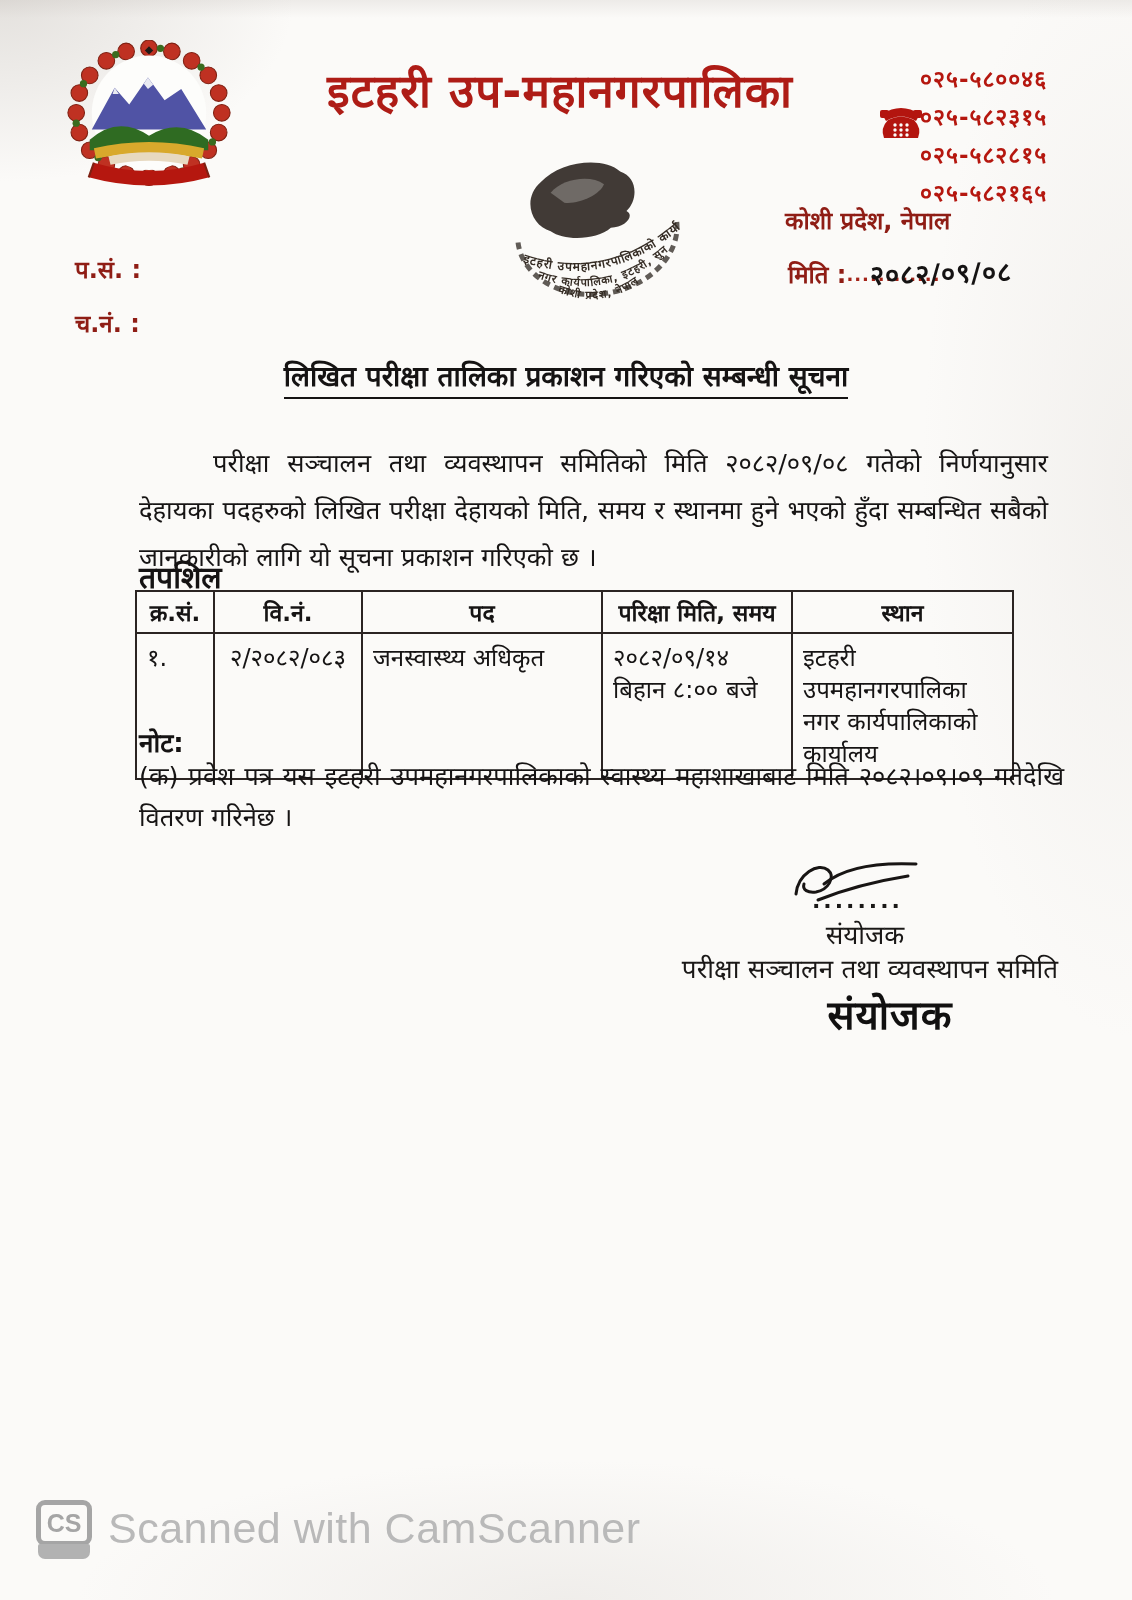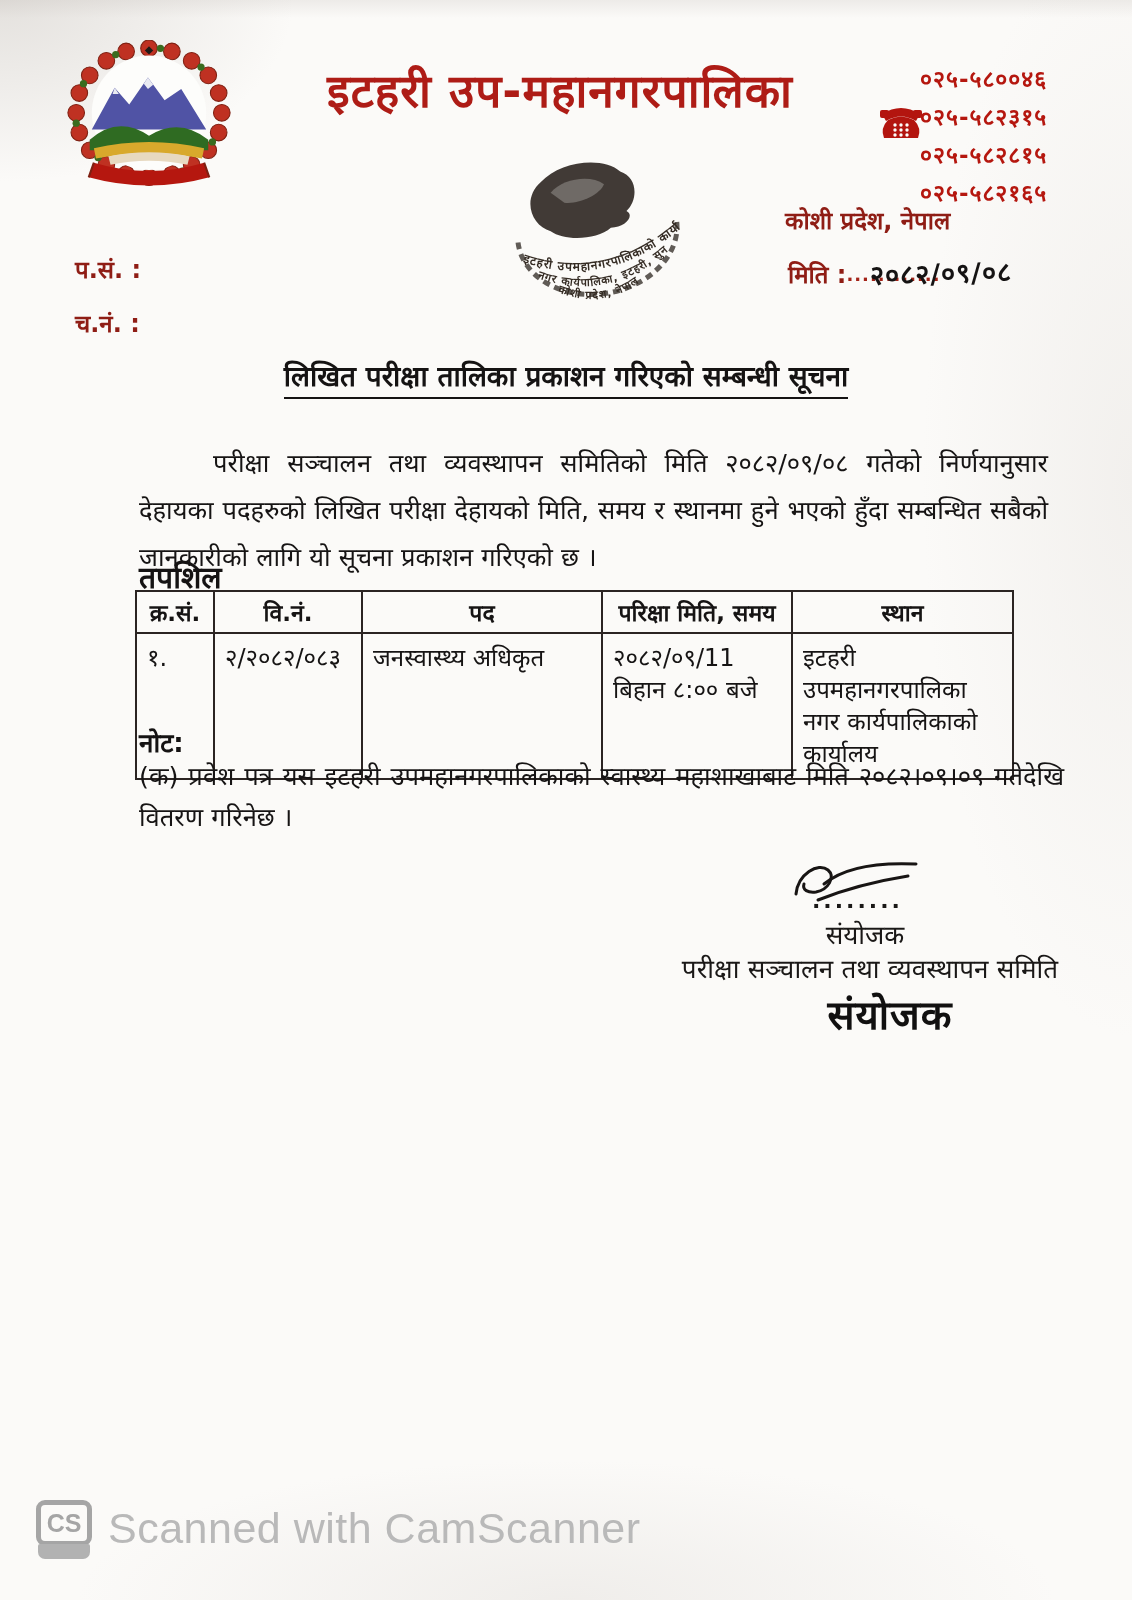--- a/index.html
+++ b/index.html
@@ -204,23 +204,23 @@
         <th>क्र.सं.</th>
         <th>वि.नं.</th>
         <th>पद</th>
         <th>परिक्षा मिति, समय</th>
         <th>स्थान</th>
       </tr>
     </thead>
     <tbody>
       <tr>
         <td class="c-sn">१.</td>
-        <td style="text-align:left;">२/२०८२/०८३</td>
+        <td style="text-align:center;">२/२०८२/०८३</td>
         <td>जनस्वास्थ्य अधिकृत</td>
-        <td class="c-dt">२०८२/०९/11
+        <td class="c-dt">२०८२/०९/१४
 बिहान ८:०० बजे</td>
         <td>इटहरी उपमहानगरपालिका नगर कार्यपालिकाको कार्यालय</td>
       </tr>
     </tbody>
   </table>
 
   <div class="abs note-label">नोट:</div>
   <div class="abs note">(क) प्रवेश पत्र यस इटहरी उपमहानगरपालिकाको स्वास्थ्य महाशाखाबाट मिति २०८२।०९।०९ गतेदेखि वितरण गरिनेछ ।</div>
 
   <div class="abs sig">

